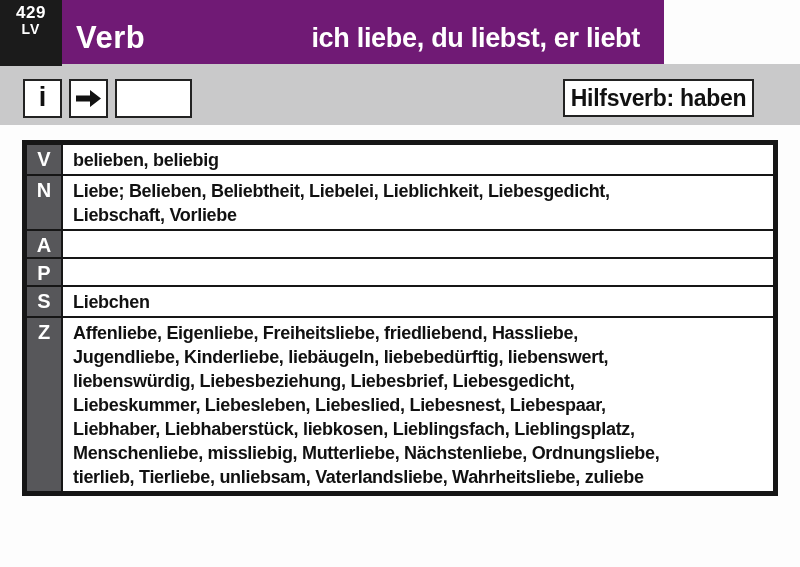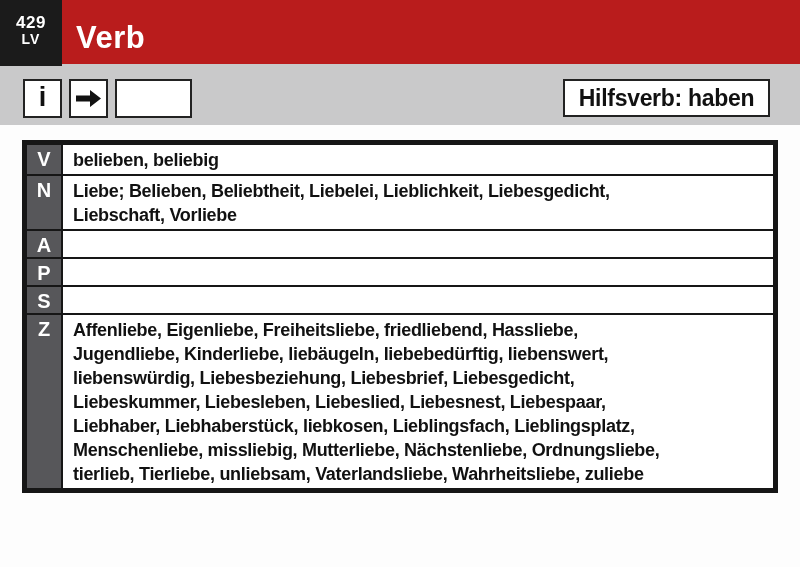--- a/index.html
+++ b/index.html
@@ -9,33 +9,33 @@
     width: 800px;
     height: 567px;
     background: #fdfdfd;
     overflow: hidden;
     font-family: "Liberation Sans", sans-serif;
   }
   
   .header-bar {
     position: absolute;
     left: 0; top: 0;
-    width: 800px; height: 64px;
-    background: #b91c1c;
+    width: 664px; height: 64px;
+    background: #701a75;
     padding-left: 12px;
   }
   .badge {
     position: absolute;
     left: 0; top: 0;
     width: 62px; height: 66px;
     background: #1b1b1b;
     color: #ffffff;
     text-align: center;
     font-weight: bold;
-    padding-top: 14px;
+    padding-top: 4px;
     line-height: 1.05;
     z-index: 2;
   }
   .badge .num { font-size: 17px; letter-spacing: 0.5px; display: block; }
   .badge .code { font-size: 14px; letter-spacing: 1px; display: block; }
   .title {
     position: absolute;
     left: 76px; top: 20px;
     color: #ffffff;
     font-size: 31px;
@@ -74,21 +74,21 @@
     font-size: 27px;
     font-weight: bold;
     color: #111111;
     line-height: 1;
     transform: translateY(-1px);
   }
   .arrow-svg { width: 27px; height: 19px; display: block; }
   .aux-box {
     position: absolute;
     left: 563px; top: 79px;
-    width: 207px; height: 38px;
+    width: 191px; height: 38px;
     background: #ffffff;
     border: 2px solid #222222;
     display: flex;
     align-items: center;
     justify-content: center;
   }
   .aux-box span {
     font-size: 23px;
     font-weight: bold;
     color: #111111;
@@ -130,20 +130,21 @@
     white-space: pre-line;
   }
 </style>
 </head>
 <body>
 
 <div class="page">
 
   <div class="header-bar">
     <div class="title">Verb</div>
+    <div class="conjugation">ich liebe, du liebst, er liebt</div>
   </div>
   <div class="badge">
     <span class="num">429</span>
     <span class="code">LV</span>
   </div>
 
   <div class="band"></div>
   <div class="tool-box info-box">
     <span class="info-glyph">i</span>
   </div>
@@ -168,20 +169,21 @@
 Liebschaft, Vorliebe</div>
     </div>
     <div class="wf-row">
       <div class="wf-label">A</div>
     </div>
     <div class="wf-row">
       <div class="wf-label">P</div>
     </div>
     <div class="wf-row">
       <div class="wf-label">S</div>
+      <div class="wf-text">Liebchen</div>
     </div>
     <div class="wf-row">
       <div class="wf-label">Z</div>
       <div class="wf-text">Affenliebe, Eigenliebe, Freiheitsliebe, friedliebend, Hassliebe,
 Jugendliebe, Kinderliebe, liebäugeln, liebebedürftig, liebenswert,
 liebenswürdig, Liebesbeziehung, Liebesbrief, Liebesgedicht,
 Liebeskummer, Liebesleben, Liebeslied, Liebesnest, Liebespaar,
 Liebhaber, Liebhaberstück, liebkosen, Lieblingsfach, Lieblingsplatz,
 Menschenliebe, missliebig, Mutterliebe, Nächstenliebe, Ordnungsliebe,
 tierlieb, Tierliebe, unliebsam, Vaterlandsliebe, Wahrheitsliebe, zuliebe</div>

